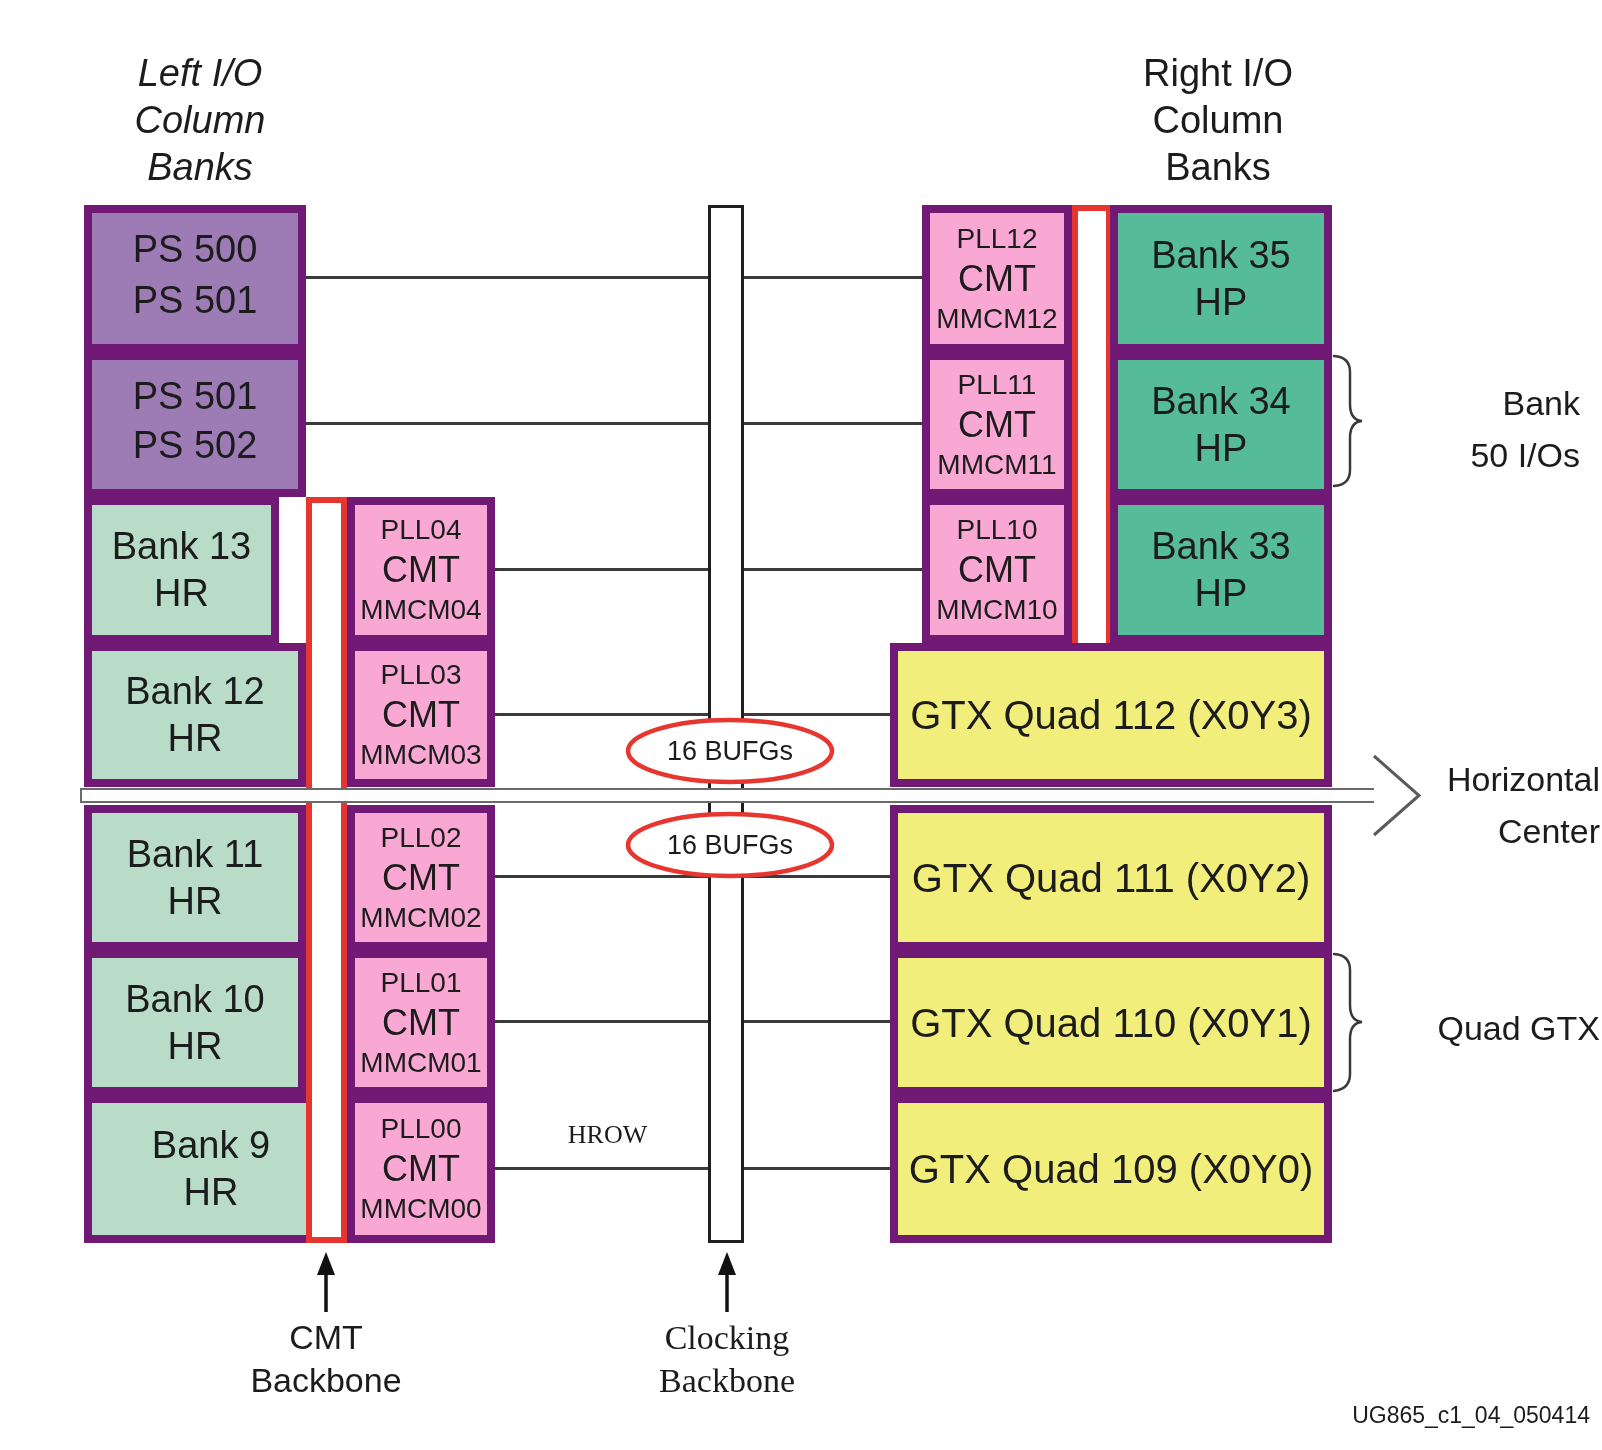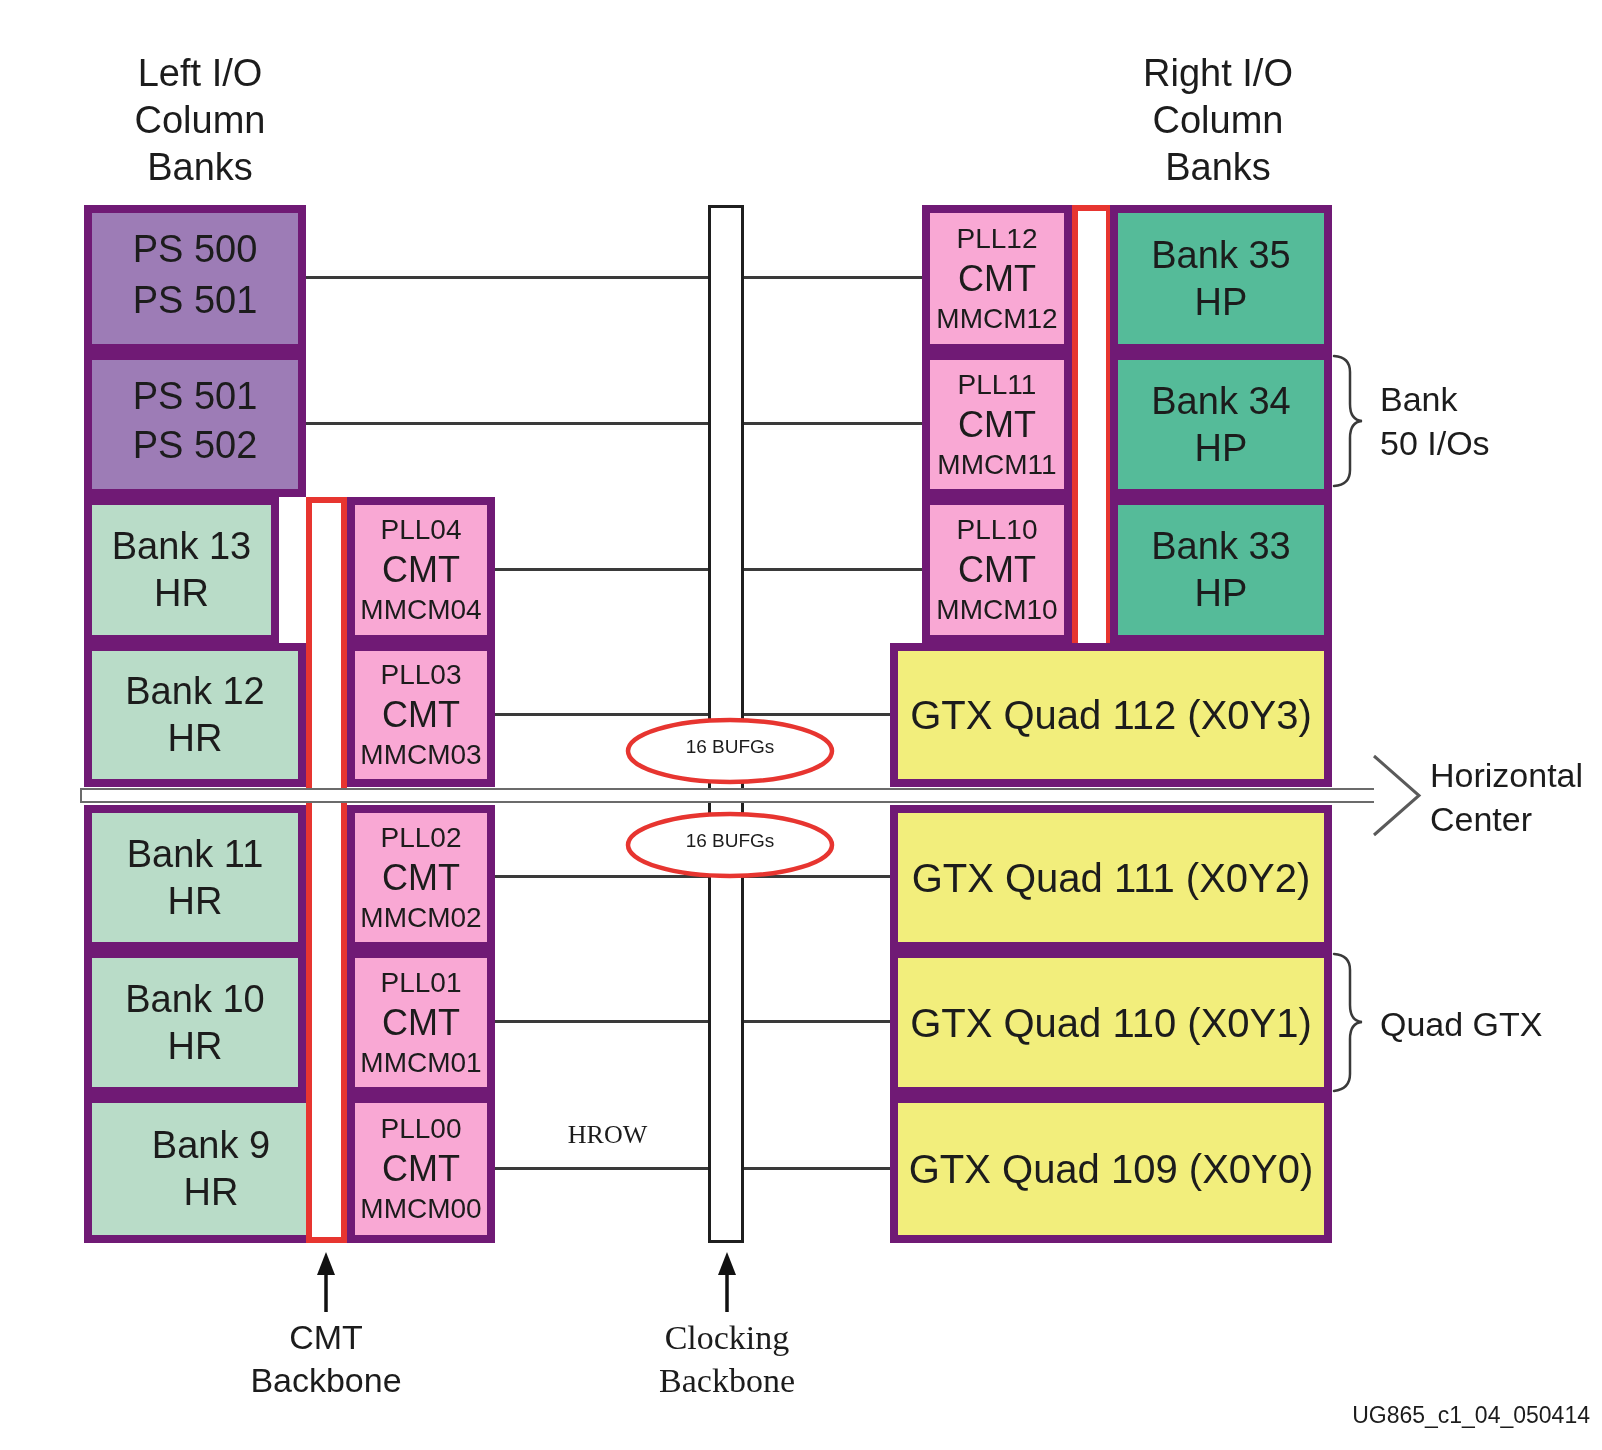--- a/index.html
+++ b/index.html
@@ -26,23 +26,23 @@
     position:absolute;box-sizing:border-box;background:#ffffff;
     border-left:6px solid #e73530;border-right:6px solid #e73530;
   }
   .clocking-backbone{
     position:absolute;box-sizing:border-box;background:#ffffff;
     border:3px solid #1f1f1f;
   }
   .connector{position:absolute;height:3px;background:#3a3a3a;}
   .label{position:absolute;white-space:pre-line;}
   .title{font-size:38px;line-height:47px;text-align:center;}
-  .side-label{font-size:34px;line-height:44px;text-align:left;}
+  .side-label{font-size:34px;line-height:52px;text-align:right;}
   .center-label{font-size:34px;line-height:43px;text-align:center;}
-  .bufg-label{font-size:19px;text-align:center;}
+  .bufg-label{font-size:27px;text-align:center;}
   .hrow-label{font-size:26px;text-align:center;font-family:Liberation Serif, serif;}
   .figure-id{font-size:23px;text-align:right;}
   .hcenter-band{
     position:absolute;box-sizing:border-box;background:#ffffff;
     border-top:2px solid #6b6b6b;border-bottom:2px solid #6b6b6b;
     border-left:2px solid #6b6b6b;
   }
   .overlay-svg{position:absolute;left:0;top:0;pointer-events:none;}
 </style>
 </head>
@@ -183,21 +183,21 @@
 
     <path fill="none" stroke="#3a3a3a" stroke-width="2.5" stroke-linecap="round" d="M1334,954 Q1350,955 1350,970 L1350,1005 Q1350,1021 1362,1022 Q1350,1023 1350,1039 L1350,1074 Q1350,1089 1334,1091"></path>
 
     <line x1="326" y1="1312" x2="326" y2="1272" stroke="#111111" stroke-width="3.5"></line>
     <polygon points="326,1252 317,1275 335,1275" fill="#111111"></polygon>
 
     <line x1="727" y1="1312" x2="727" y2="1272" stroke="#111111" stroke-width="3.5"></line>
     <polygon points="727,1252 718,1275 736,1275" fill="#111111"></polygon>
   </svg>
 
-  <div class="label title" style="left:45px;top:50px;width:310px;">Left I/O
+  <div class="label title" style="left:45px;top:50px;width:310px;font-style:italic;">Left I/O
 Column
 Banks</div>
   <div class="label title" style="left:1063px;top:50px;width:310px;">Right I/O
 Column
 Banks</div>
 
   <div class="label bufg-label" style="left:628px;top:736px;width:204px;">16 BUFGs</div>
   <div class="label bufg-label" style="left:628px;top:830px;width:204px;">16 BUFGs</div>
 
   <div class="label hrow-label" style="left:505px;top:1120px;width:205px;">HROW</div>

